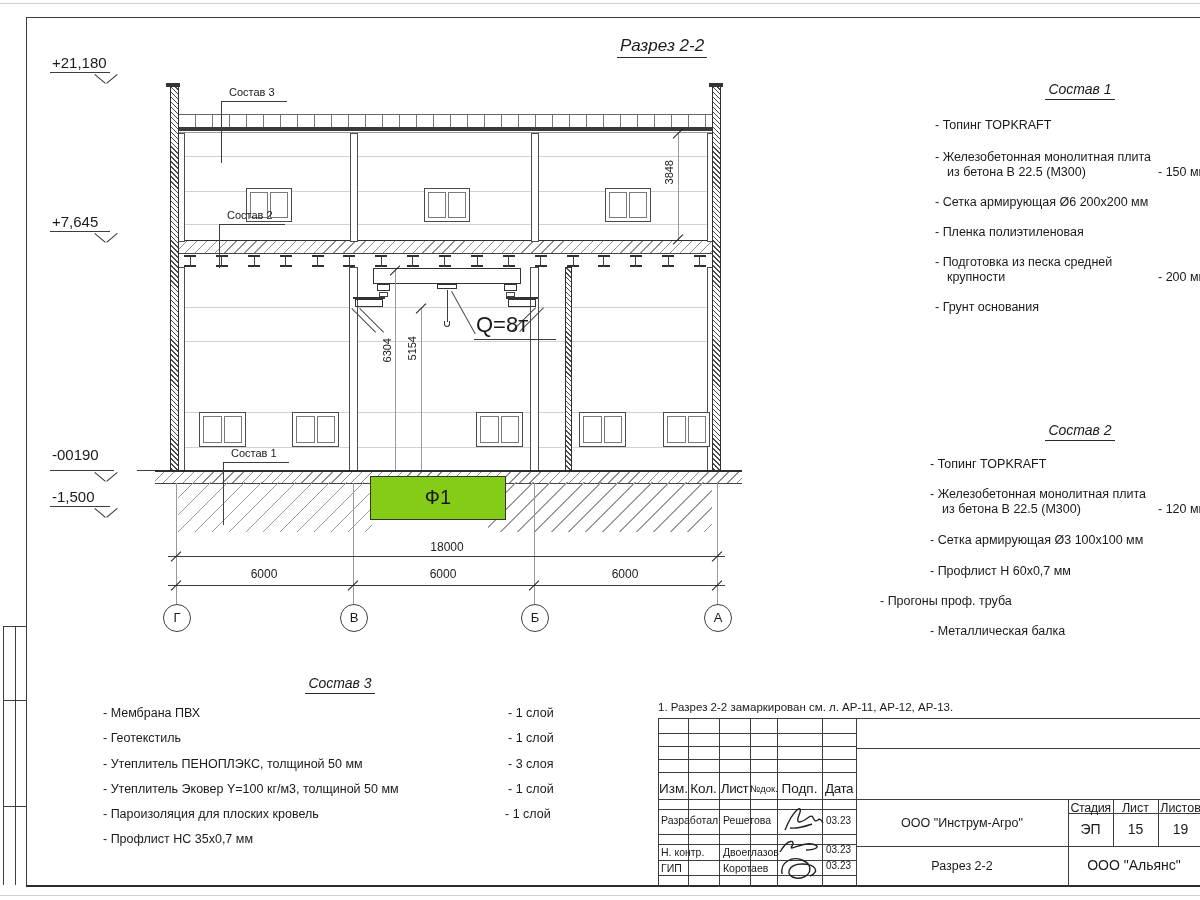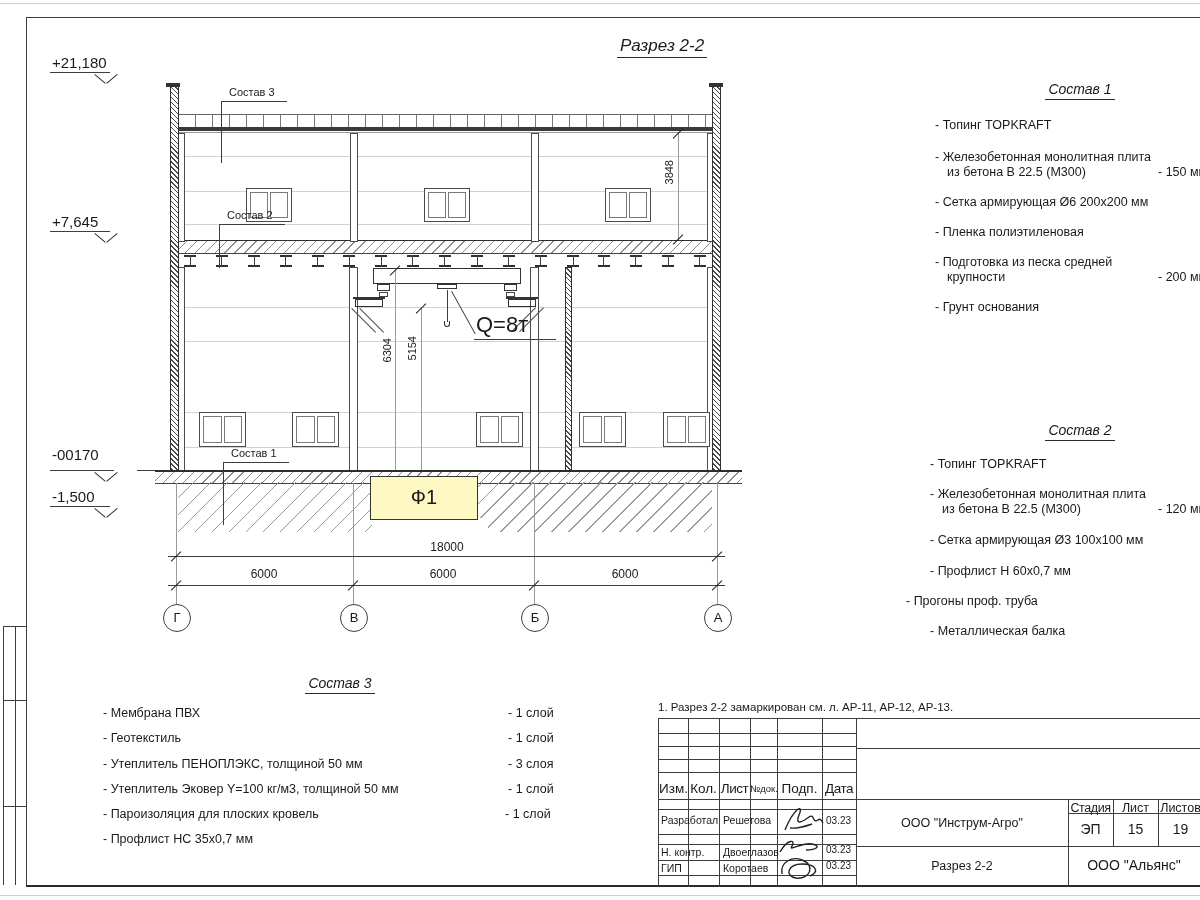--- a/index.html
+++ b/index.html
@@ -58,21 +58,21 @@
   <div class="t ital ctr" style="left:562px;top:36px;width:200px;font-size:17px"><span class="uline">Разрез 2-2</span></div>
 
   <div class="t" style="left:52px;top:54px;font-size:15px">+21,180</div>
   <div class="hl" style="left:50px;top:72px;width:60px"></div>
   <div class="elevarrow" style="left:95px;top:73px"></div>
 
   <div class="t" style="left:52px;top:213px;font-size:15px">+7,645</div>
   <div class="hl" style="left:50px;top:231px;width:60px"></div>
   <div class="elevarrow" style="left:95px;top:232px"></div>
 
-  <div class="t" style="left:52px;top:446px;font-size:15px">-00170</div>
+  <div class="t" style="left:52px;top:446px;font-size:15px">-00190</div>
   <div class="hl" style="left:50px;top:470px;width:64px"></div>
   <div class="elevarrow" style="left:95px;top:471px"></div>
 
   <div class="t" style="left:52px;top:488px;font-size:15px">-1,500</div>
   <div class="hl" style="left:50px;top:506px;width:60px"></div>
   <div class="elevarrow" style="left:95px;top:507px"></div>
 
   <div class="abs" style="left:178px;top:114px;width:534px;height:12px;border-top:1px solid #666;border-bottom:1px solid #555;background:repeating-linear-gradient(90deg,#787878 0 1px,transparent 1px 17px)"></div>
   <div class="abs" style="left:178px;top:127px;width:534px;height:4px;background:#3a3a3a"></div>
   <div class="hl md" style="left:178px;top:132px;width:534px"></div>
@@ -188,21 +188,21 @@
 
   <div class="vl md" style="left:678px;top:133px;height:107px"></div>
   <div class="tick" style="left:671px;top:133px"></div>
   <div class="tick" style="left:671px;top:239px"></div>
   <div class="dimtext" style="left:663px;top:160px">3848</div>
 
   <div class="hl" style="left:137px;top:470px;width:33px"></div>
   <div class="slabhatch" style="left:155px;top:470px;width:587px;height:11px;border-top-width:2px"></div>
   <div class="groundhatch" style="left:178px;top:482px;width:534px;height:50px"></div>
   <div class="abs" style="left:372px;top:518px;width:116px;height:16px;background:#fff"></div>
-  <div class="abs ctr" style="left:370px;top:476px;width:108px;height:44px;background:#fef9c3;border:1.3px solid #333;box-sizing:border-box;line-height:40px;font-size:20px"><span>Ф1</span></div>
+  <div class="abs ctr" style="left:370px;top:476px;width:136px;height:44px;background:#84cc16;border:1.3px solid #333;box-sizing:border-box;line-height:40px;font-size:20px"><span>Ф1</span></div>
 
   <div class="t" style="left:229px;top:86px;font-size:11px">Состав 3</div>
   <div class="hl" style="left:221px;top:101px;width:66px"></div>
   <div class="vl" style="left:221px;top:101px;height:62px"></div>
 
   <div class="t" style="left:227px;top:209px;font-size:11px">Состав 2</div>
   <div class="hl" style="left:219px;top:224px;width:66px"></div>
   <div class="vl" style="left:219px;top:224px;height:44px"></div>
 
   <div class="t" style="left:231px;top:447px;font-size:11px">Состав 1</div>
@@ -245,21 +245,21 @@
   <div class="t it" style="left:1158px;top:270px">- 200 мм</div>
   <div class="t it" style="left:935px;top:300px">- Грунт основания</div>
 
   <div class="t ital ctr" style="left:1020px;top:422px;width:120px;font-size:14px"><span class="uline">Состав 2</span></div>
   <div class="t it" style="left:930px;top:457px">- Топинг TOPKRAFT</div>
   <div class="t it" style="left:930px;top:487px">- Железобетонная  монолитная плита</div>
   <div class="t it" style="left:942px;top:502px">из бетона  В 22.5 (М300)</div>
   <div class="t it" style="left:1158px;top:502px">- 120 мм</div>
   <div class="t it" style="left:930px;top:533px">- Сетка армирующая Ø3 100х100 мм</div>
   <div class="t it" style="left:930px;top:564px">- Профлист Н 60х0,7 мм</div>
-  <div class="t it" style="left:906px;top:594px">- Прогоны проф. труба</div>
+  <div class="t it" style="left:880px;top:594px">- Прогоны проф. труба</div>
   <div class="t it" style="left:930px;top:624px">- Металлическая балка</div>
 
   <div class="t ital ctr" style="left:280px;top:675px;width:120px;font-size:14px"><span class="uline">Состав 3</span></div>
   <div class="t it" style="left:103px;top:706px">- Мембрана ПВХ</div>
   <div class="t it" style="left:508px;top:706px">- 1 слой</div>
   <div class="t it" style="left:103px;top:731px">- Геотекстиль</div>
   <div class="t it" style="left:508px;top:731px">- 1 слой</div>
   <div class="t it" style="left:103px;top:757px">- Утеплитель ПЕНОПЛЭКС, толщиной 50 мм</div>
   <div class="t it" style="left:508px;top:757px">- 3 слоя</div>
   <div class="t it" style="left:103px;top:782px">- Утеплитель Эковер Y=100 кг/м3, толщиной 50 мм</div>

